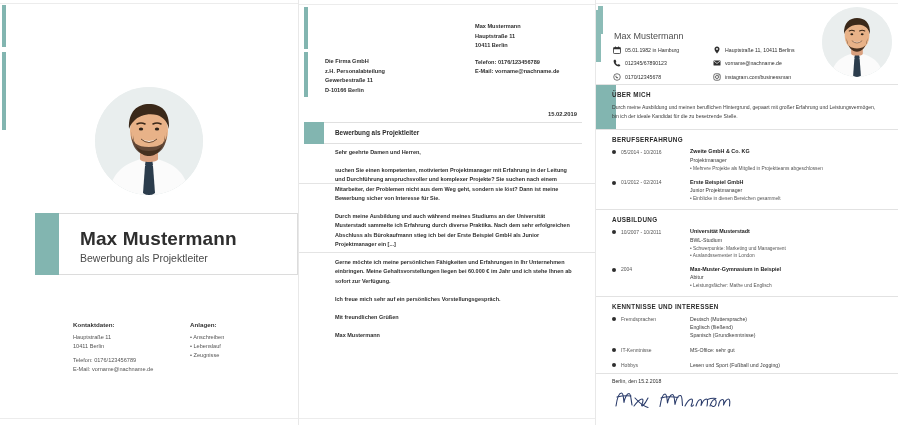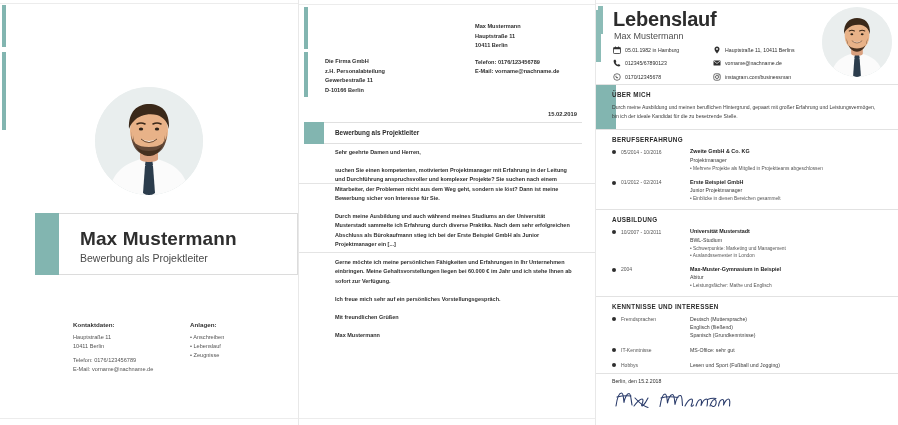--- a/index.html
+++ b/index.html
@@ -235,21 +235,20 @@
     <div class="sheet-l1"></div>
     <div class="sheet-l2"></div>
     <div class="sheet-bot"></div>
   </div>
 
   <div class="page" id="page-right">
     <div class="sheet-top"></div>
     <div class="edge-bar-a"></div>
     <div class="edge-bar-b"></div>
 
-    <div class="cv-title">Lebenslauf</div>
     <div class="cv-subtitle">Max Mustermann</div>
 
     <div class="cv-photo">
       <svg viewBox="0 0 108 108" xmlns="http://www.w3.org/2000/svg">
         <defs>
           <clipPath id="clipR">
               <circle cx="54" cy="54" r="54"></circle>
             </clipPath>
         </defs>
         <g clip-path="url(#clipR)">

